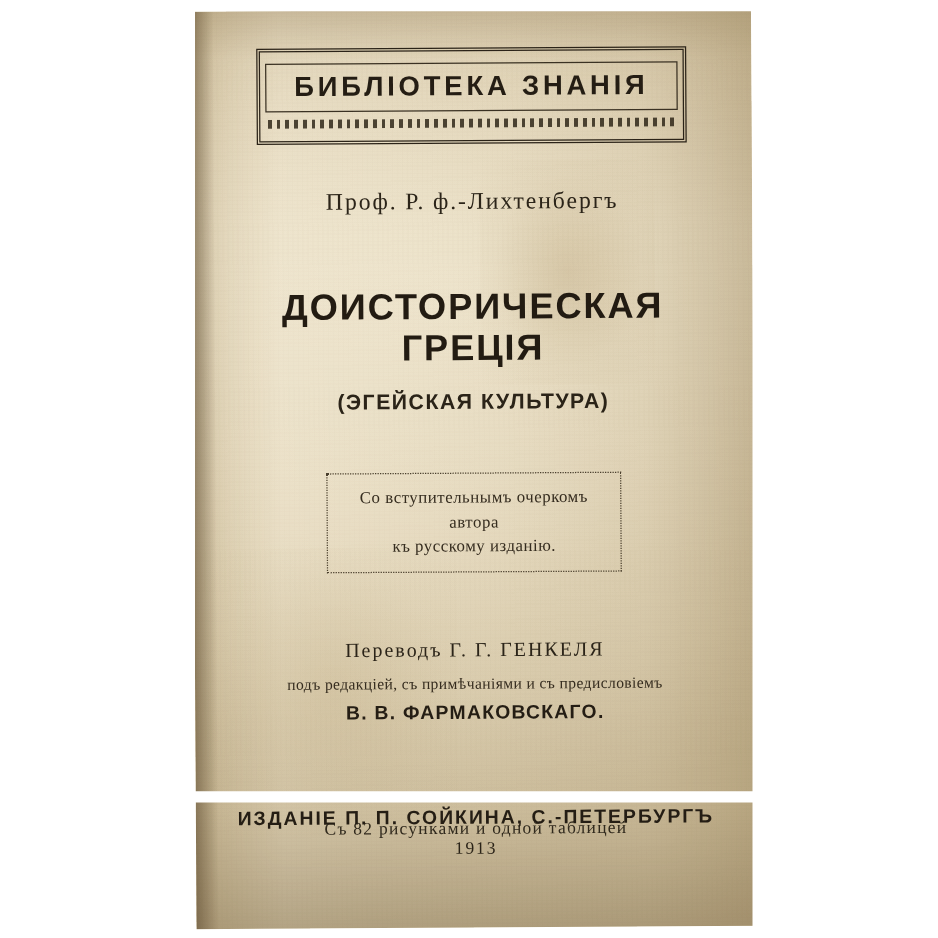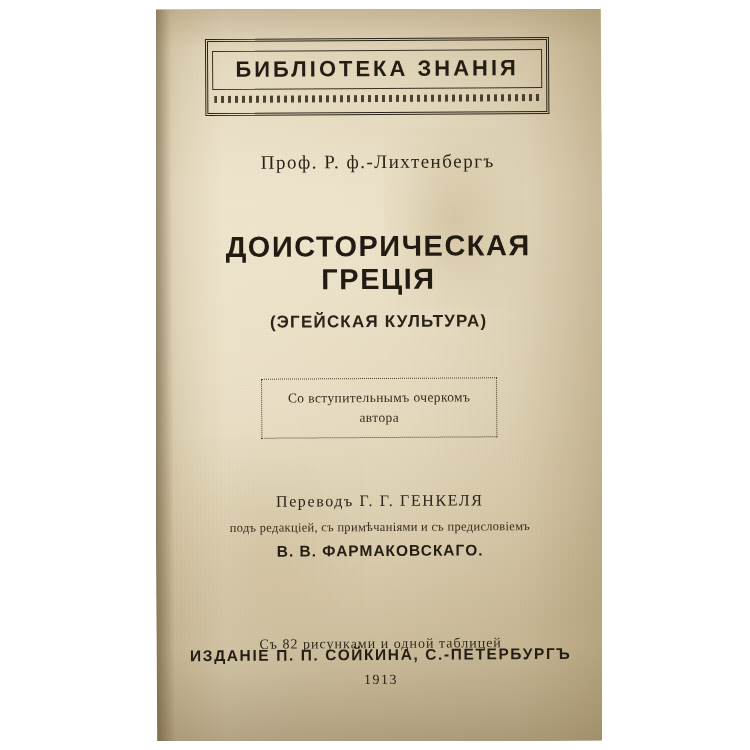--- a/index.html
+++ b/index.html
@@ -9,21 +9,21 @@
   }
   body {
     width: 750px;
     height: 750px;
     font-family: "Liberation Serif", serif;
     overflow: hidden;
   }
   #page {
     position: relative;
     width: 750px;
-    height: 750px;
+    height: 642px;
     background: #ffffff;
   }
   
   #book-page {
     position: absolute;
     left: 155px;
     top: 8px;
     width: 448px;
     height: 734px;
     background:
@@ -244,20 +244,21 @@
         <div class="banner-hatch"></div>
       </div>
 
       <div class="author">Проф. Р. ф.-Лихтенбергъ</div>
 
       <div class="main-title">ДОИСТОРИЧЕСКАЯ ГРЕЦІЯ</div>
       <div class="subtitle">(ЭГЕЙСКАЯ КУЛЬТУРА)</div>
 
       <div class="note-box">
         <div>Со вступительнымъ очеркомъ автора</div>
+        <div>къ русскому изданію.</div>
       </div>
 
       <div class="translator">Переводъ Г. Г. ГЕНКЕЛЯ</div>
       <div class="editor-line">подъ редакціей, съ примѣчаніями и съ предисловіемъ</div>
       <div class="editor-name">В. В. ФАРМАКОВСКАГО.</div>
 
       <div class="illustrations">Съ 82 рисунками и одной таблицей</div>
     </div>
 
     <div class="footer">

